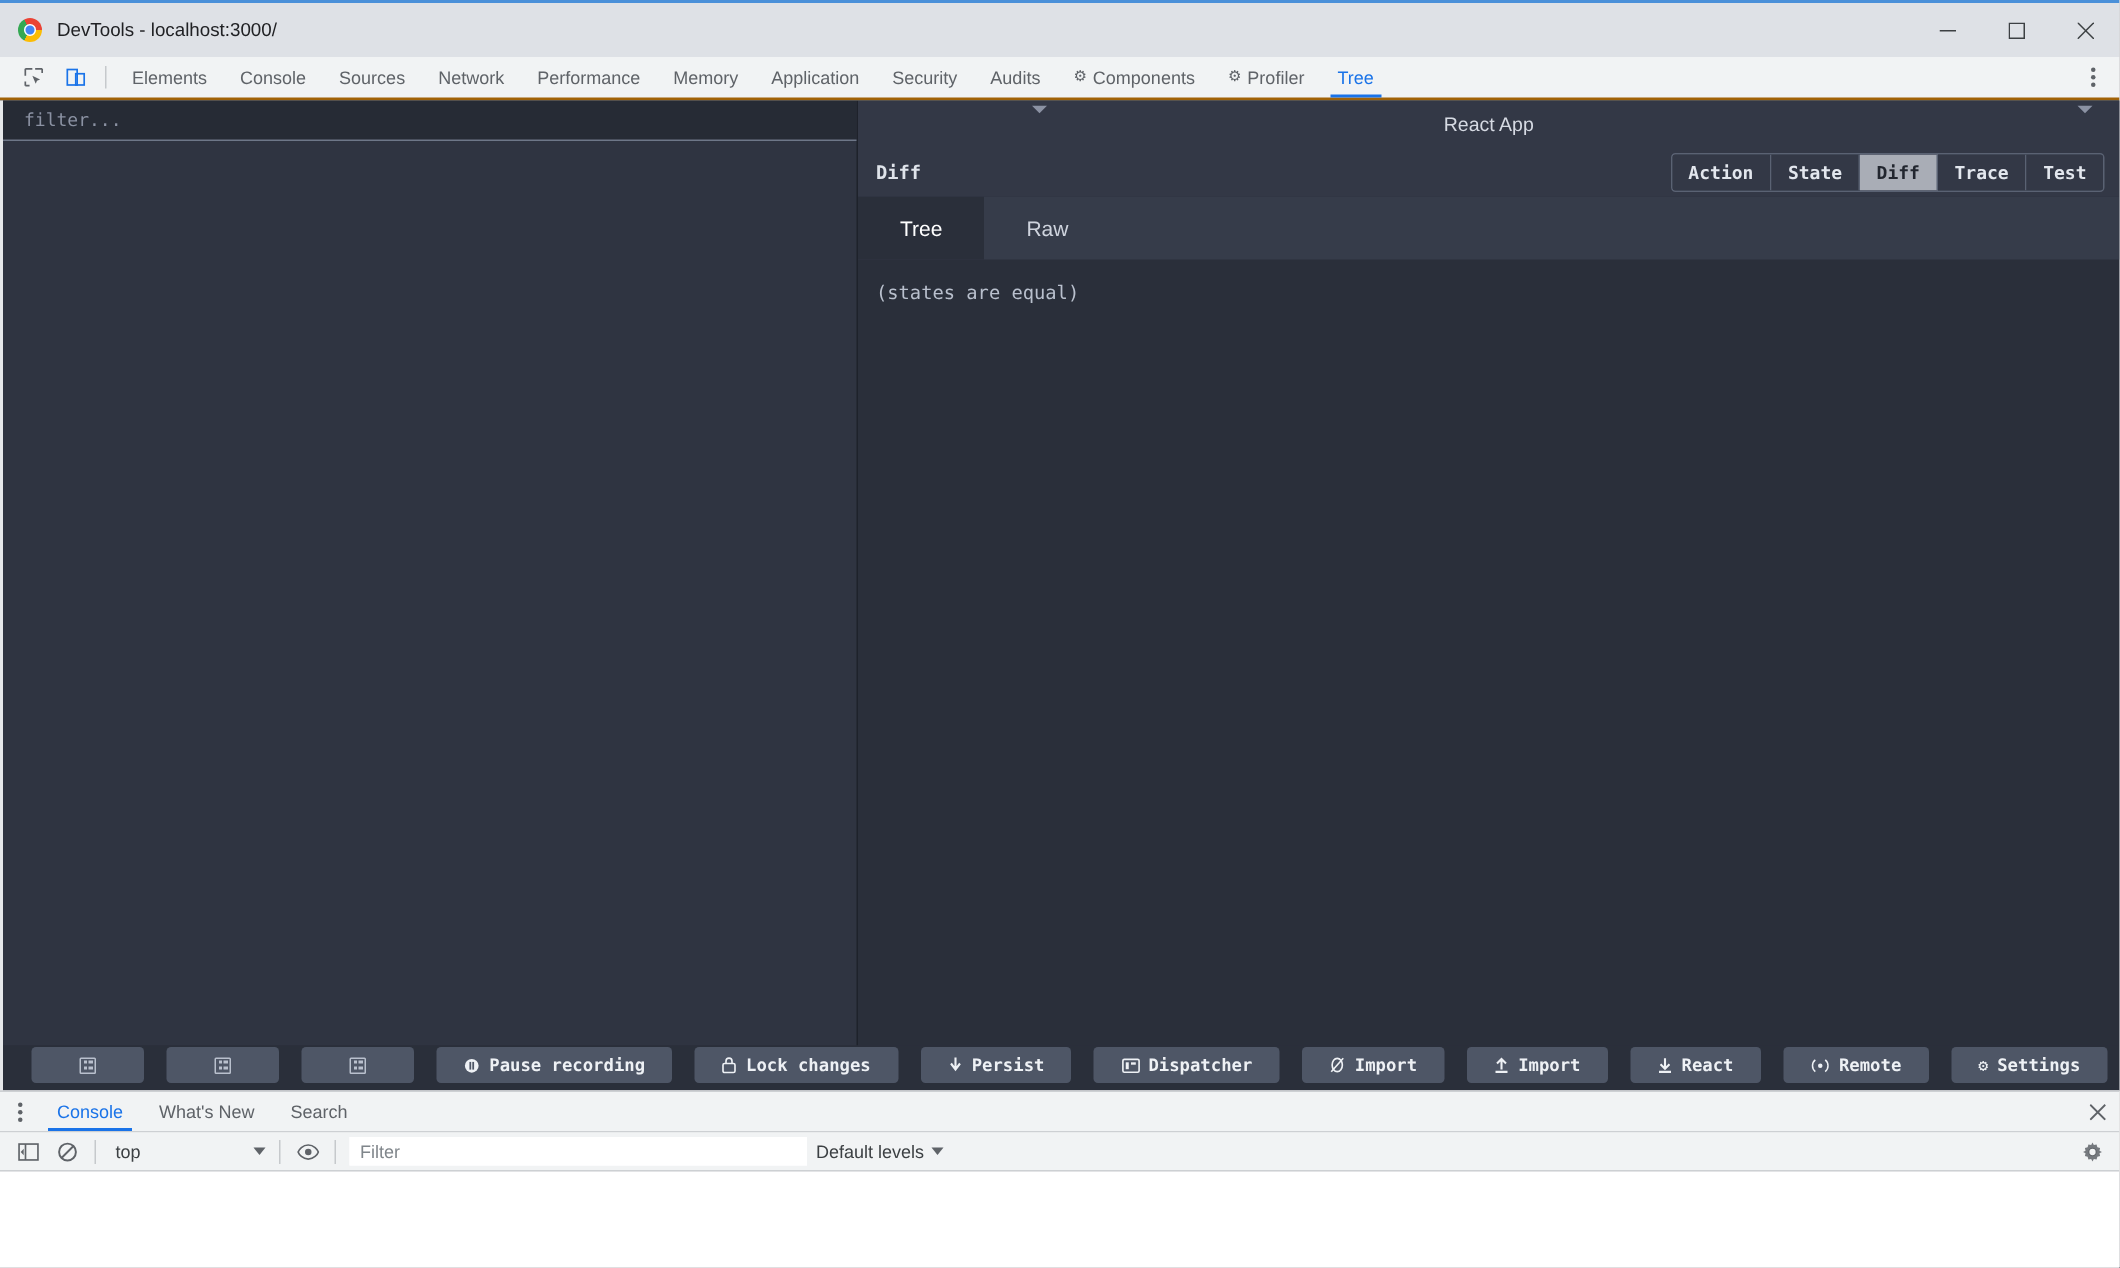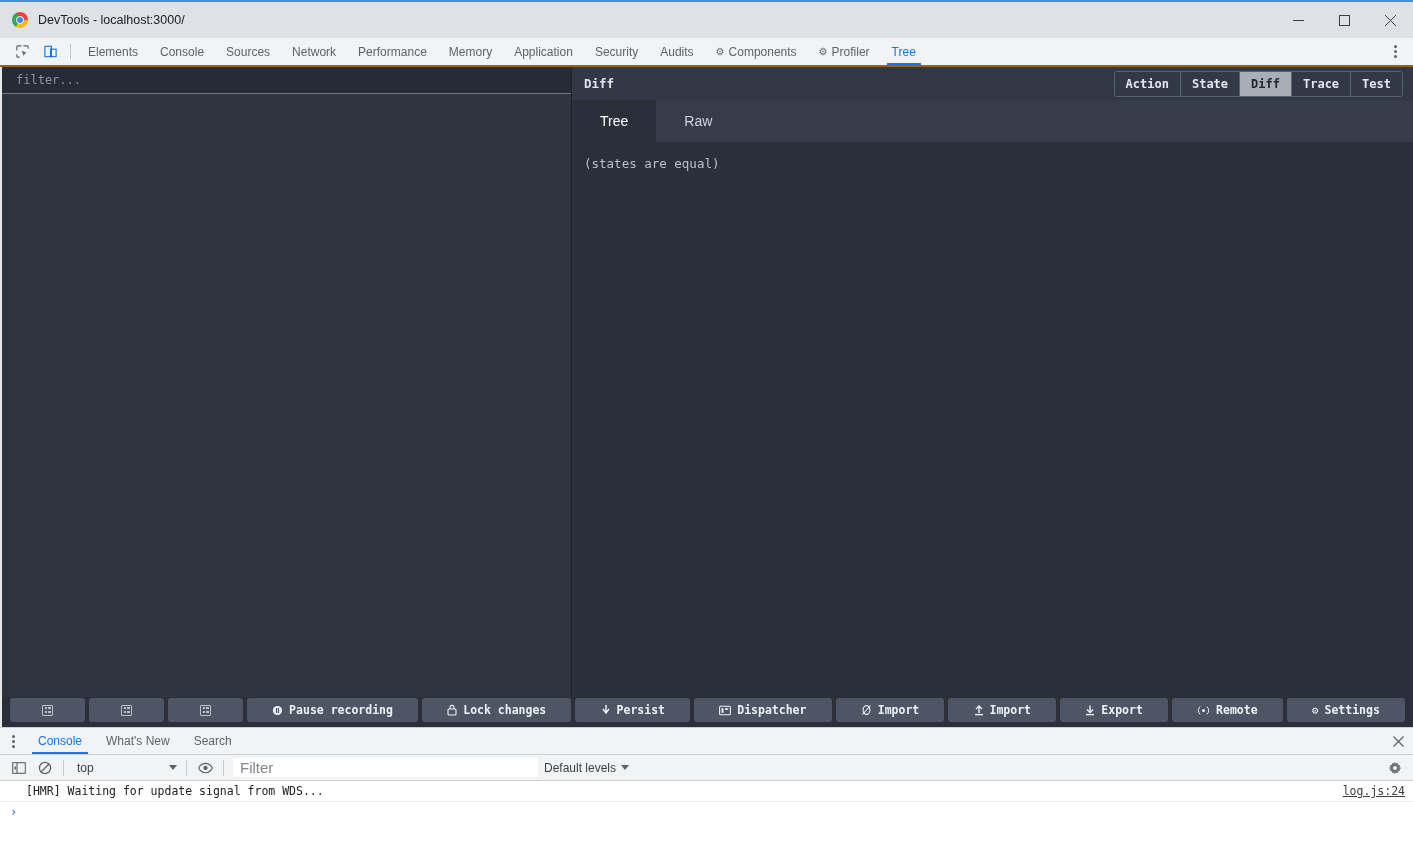--- a/index.html
+++ b/index.html
@@ -246,20 +246,21 @@
     gap: 4px; padding: 0 8px 4px 8px;
   }
   .tb-btn {
     height: 24px;
     background: #4e5666; border: none; border-radius: 3px;
     display: flex; align-items: center; justify-content: center; gap: 6px;
     color: #eef1f5;
     font-family: "DejaVu Sans Mono", monospace;
     font-size: 11.5px; font-weight: bold;
     white-space: nowrap;
+    margin-left: 11px;
   }
   .tb-btn.icon-only { flex: 0 0 75px; }
   .tb-btn.wide { flex: 1 1 auto; }
   .tb-ico { font-size: 11px; line-height: 1; display: flex; align-items: center; }
   .grid-ico {
     width: 11px; height: 11px;
     display: grid; grid-template-columns: 1fr 1fr; grid-template-rows: 1fr 1fr;
     gap: 1.5px; padding: 1.5px;
     border: 1px solid #b9c0cd; border-radius: 1px;
   }
@@ -318,21 +319,21 @@
   .caret-sm {
     width: 0; height: 0;
     border-left: 4px solid transparent; border-right: 4px solid transparent;
     border-top: 5px solid #5f6368;
   }
   .filter-box {
     flex: 1 1 auto; height: 19px;
     background: #ffffff; border: 1px solid #ffffff;
     display: flex; align-items: center;
     padding: 0 6px; margin: 16px 4px;
-    font-size: 15px; color: #80868b;
+    font-size: 12px; color: #80868b;
     max-width: 305px;
   }
   .levels {
     display: flex; align-items: center; gap: 5px;
     font-size: 12px; color: #3c4043;
     margin-left: 2px;
   }
   .console-gear { margin-left: auto; width: 28px; display: flex; align-items: center; justify-content: center; color: #5f6368; }
   .console-body { flex: 1 1 auto; background: #ffffff; overflow: hidden; }
   .console-msg {
@@ -449,20 +450,25 @@
 
     <div class="redux-top">
 
       <div class="pane-left">
         <div class="filter-input">
           <span>filter...</span>
         </div>
       </div>
 
       <div class="pane-right">
+        <div class="pane-header">
+          <span class="caret" style="left:116px;right:auto;"><span class="caret-dn"></span></span>
+          <span>React App</span>
+          <span class="caret"><span class="caret-dn"></span></span>
+        </div>
 
         <div class="sel-bar">
           <span class="sel-bar-title">Diff</span>
           <div class="seg-group">
             <div class="seg"><span>Action</span></div>
             <div class="seg"><span>State</span></div>
             <div class="seg active"><span>Diff</span></div>
             <div class="seg"><span>Trace</span></div>
             <div class="seg"><span>Test</span></div>
           </div>
@@ -572,21 +578,21 @@
         <span>Import</span>
       </div>
 
       <div class="tb-btn wide">
         <span class="tb-ico">
           <svg width="10" height="12" viewBox="0 0 10 12">
               <path d="M5 1.5v7M2 5.5l3 3 3-3" fill="none" stroke="currentColor" stroke-width="1.4"></path>
               <line x1="1" y1="10.6" x2="9" y2="10.6" stroke="currentColor" stroke-width="1.4"></line>
             </svg>
         </span>
-        <span>Export</span>
+        <span>React</span>
       </div>
 
       <div class="tb-btn wide">
         <span class="tb-ico">
           <svg width="13" height="11" viewBox="0 0 13 11">
               <path d="M3.2 1.6a5 5 0 000 7.8M9.8 1.6a5 5 0 010 7.8" fill="none" stroke="currentColor" stroke-width="1"></path>
               <circle cx="6.5" cy="5.5" r="1.5" fill="currentColor"></circle>
             </svg>
         </span>
         <span>Remote</span>
@@ -661,24 +667,15 @@
       </div>
       <div class="console-gear">
         <svg width="14" height="14" viewBox="0 0 16 16">
             <circle cx="8" cy="8" r="2.4" fill="none" stroke="currentColor" stroke-width="1.6"></circle>
             <path d="M8 0.8l1 1.9 2.1-.5.6 2.1 2.1.6-.5 2.1 1.9 1-1.9 1 .5 2.1-2.1.6-.6 2.1-2.1-.5-1 1.9-1-1.9-2.1.5-.6-2.1-2.1-.6.5-2.1-1.9-1 1.9-1-.5-2.1 2.1-.6.6-2.1 2.1.5z" fill="currentColor" opacity="0.85"></path>
             <circle cx="8" cy="8" r="2.4" fill="#f1f3f4"></circle>
           </svg>
       </div>
     </div>
 
-    <div class="console-body">
-      <div class="console-msg">
-        <span>[HMR] Waiting for update signal from WDS...</span>
-        <span class="console-src">log.js:24</span>
-      </div>
-      <div class="console-prompt">
-        <span class="prompt-caret">›</span>
-      </div>
-    </div>
   </div>
 
 </div>
 
 </body></html>

